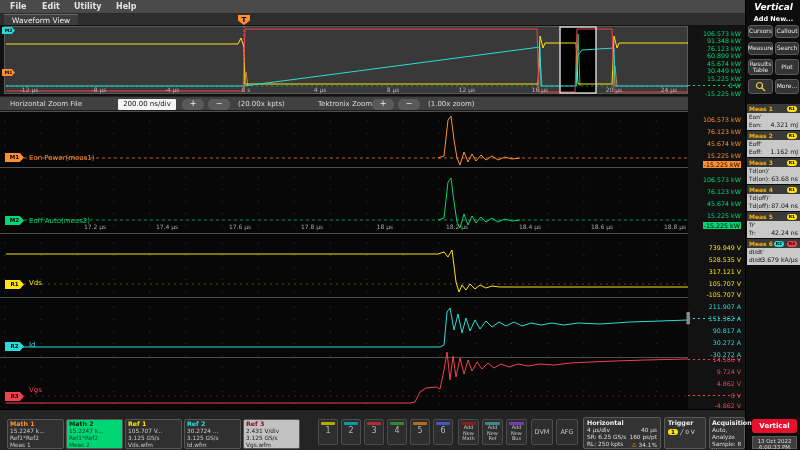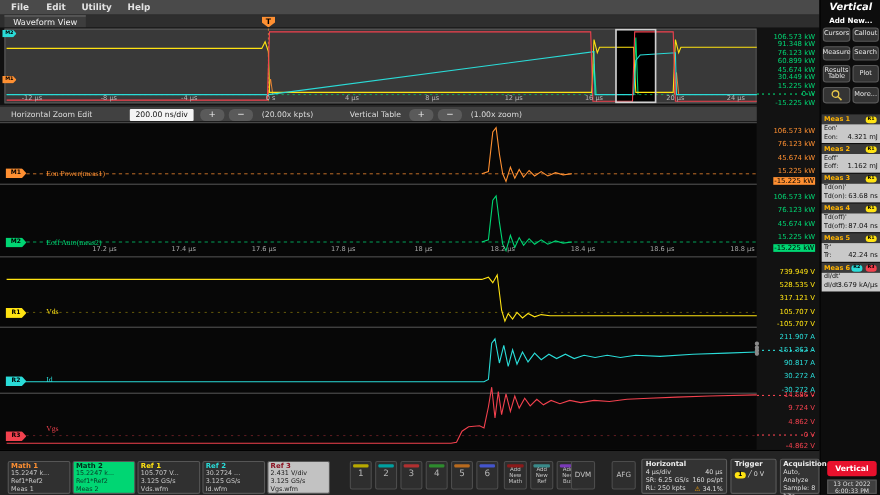--- a/index.html
+++ b/index.html
@@ -23,21 +23,21 @@
   .strike{background-image:repeating-linear-gradient(90deg,currentColor 0 2px,transparent 2px 5px);background-size:100% 1px;background-position:center 55%;background-repeat:no-repeat;}
   
   .zbar{left:0;top:96px;width:745px;height:15px;background:#414141;border-top:1px solid #222;border-bottom:1px solid #1c1c1c;color:#ddd;font-size:7px;}
   .zbar .t{position:absolute;top:3px;}
   .zinput{position:absolute;left:118px;top:2px;width:58px;height:11px;background:#f4f4f4;color:#111;font-size:7px;text-align:center;line-height:11px;border-radius:1px;}
   .zbtn{position:absolute;top:2px;width:22px;height:11px;background:#5a5a5a;border-radius:5px;color:#eee;text-align:center;line-height:10px;font-size:8px;}
   .zclose{position:absolute;right:8px;top:2px;color:#cfcfcf;font-size:9px;}
   
   .slice{left:0;width:688px;background:#070707;border-top:1px solid #4e4e4e;background-image:radial-gradient(#3b3b3b 0.7px,transparent 0.8px);background-size:36.2px 12.2px;background-position:23px 3px;}
   .wavebadge{position:absolute;left:5px;width:19px;height:9px;font-size:5.5px;font-weight:bold;color:#000;text-align:center;line-height:9px;clip-path:polygon(0 0,78% 0,100% 50%,78% 100%,0 100%);z-index:6;}
-  .wavelabel{position:absolute;left:42px;font-size:7px;z-index:6;font-family:Liberation Serif, serif;}
+  .wavelabel{position:absolute;left:29px;font-size:7px;z-index:6;}
   .s2-tick{position:absolute;top:223px;font-size:6px;color:#a8a8a8;width:34px;text-align:center;z-index:5;}
   .grip{position:absolute;left:686px;top:312px;width:5px;height:16px;color:#8a8a8a;font-size:5px;line-height:3px;z-index:7;}
   
   .sidebar{left:745px;top:0;width:55px;height:450px;background:#0d0d0d;border-left:1px solid #000;}
   .logo{position:absolute;left:0;top:2px;width:55px;text-align:center;color:#fff;font-size:9px;font-weight:bold;font-style:italic;}
   .addnew{position:absolute;left:0;top:15px;width:55px;text-align:center;color:#fff;font-size:6.5px;font-weight:bold;}
   .sbtn{position:absolute;background:#343434;border:1px solid #5a5a5a;border-radius:3px;color:#e8e8e8;font-size:6px;text-align:center;display:flex;align-items:center;justify-content:center;line-height:6.5px;}
   .meas{position:absolute;left:1px;width:53px;height:26px;}
   .meas-h{height:9px;background:#3a3a3a;color:#ffb400;font-size:6px;font-weight:bold;padding:1px 2px 0 2px;position:relative;}
   .meas-b{height:17px;background:#c9c9c9;color:#111;font-size:5.8px;line-height:8px;padding:0 2px;position:relative;}
@@ -99,26 +99,26 @@
   <span class="sclbl c-gr" style="top:37px">91.348 kW</span>
   <span class="sclbl c-gr" style="top:45px">76.123 kW</span>
   <span class="sclbl c-gr" style="top:52px">60.899 kW</span>
   <span class="sclbl c-gr" style="top:60px">45.674 kW</span>
   <span class="sclbl c-gr" style="top:67px">30.449 kW</span>
   <span class="sclbl c-gr" style="top:75px">15.225 kW</span>
   <span class="sclbl c-gr strike" style="top:82px">0 W</span>
   <span class="sclbl c-gr" style="top:90px">-15.225 kW</span>
 
   <div class="abs zbar">
-    <span class="t" style="left:10px">Horizontal Zoom Edit</span>
+    <span class="t" style="left:10px">Horizontal Zoom File</span>
     <span class="zinput">200.00 ns/div</span>
     <span class="zbtn" style="left:182px">+</span>
     <span class="zbtn" style="left:208px">−</span>
     <span class="t" style="left:238px">(20.00x kpts)</span>
-    <span class="t" style="left:318px">Vertical Table</span>
+    <span class="t" style="left:318px">Tektronix Zoom</span>
     <span class="zbtn" style="left:372px">+</span>
     <span class="zbtn" style="left:398px">−</span>
     <span class="t" style="left:428px">(1.00x zoom)</span>
     <span class="zclose">✕</span>
   </div>
 
   <div class="abs labelcol"></div>
 
   <div class="abs slice" style="top:111px;height:56px"></div>
   <div class="abs slice" style="top:167px;height:66px"></div>
@@ -280,21 +280,21 @@
   <div class="chbtn" style="left:318px"><div class="chstripe" style="background:#b8a900"></div><span>1</span></div>
   <div class="chbtn" style="left:341px"><div class="chstripe" style="background:#00a0a0"></div><span>2</span></div>
   <div class="chbtn" style="left:364px"><div class="chstripe" style="background:#b03030"></div><span>3</span></div>
   <div class="chbtn" style="left:387px"><div class="chstripe" style="background:#2e8b2e"></div><span>4</span></div>
   <div class="chbtn" style="left:410px"><div class="chstripe" style="background:#b86a1e"></div><span>5</span></div>
   <div class="chbtn" style="left:433px"><div class="chstripe" style="background:#4455cc"></div><span>6</span></div>
 
   <div class="addbtn" style="left:458px"><div class="chstripe" style="background:#8b1a1a"></div><span>Add New Math</span></div>
   <div class="addbtn" style="left:482px"><div class="chstripe" style="background:#3a8a8a"></div><span>Add New Ref</span></div>
   <div class="addbtn" style="left:506px"><div class="chstripe" style="background:#7a3ab8"></div><span>Add New Bus</span></div>
-  <div class="fnbtn" style="left:519px">DVM</div>
+  <div class="fnbtn" style="left:531px">DVM</div>
   <div class="fnbtn" style="left:556px">AFG</div>
 
   <div class="panel" style="left:583px;width:78px">
     <div class="ph">Horizontal</div>
     <div><span>4 μs/div</span> <span style="float:right">40 μs</span></div>
     <div><span>SR: 6.25 GS/s</span> <span style="float:right">160 ps/pt</span></div>
     <div><span>RL: 250 kpts</span> <span style="float:right"><span class="warnico">⚠</span> <span>34.1%</span></span></div>
   </div>
   <div class="panel" style="left:664px;width:42px">
     <div class="ph">Trigger</div>

